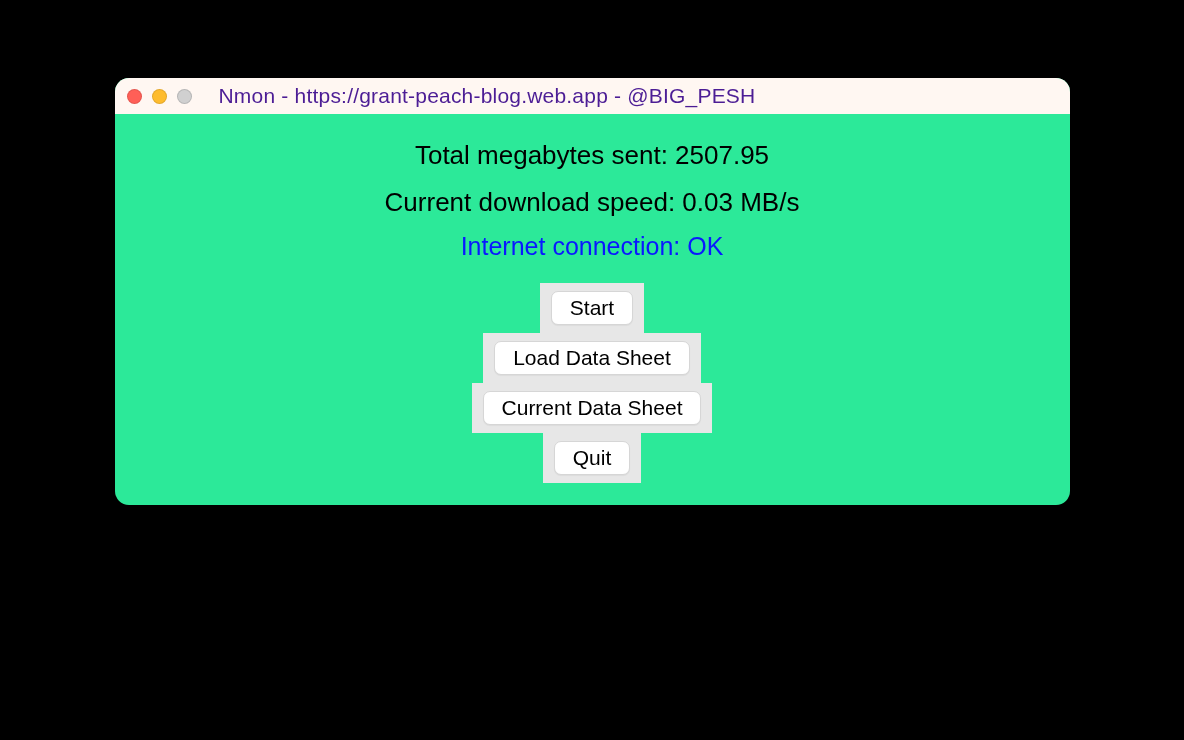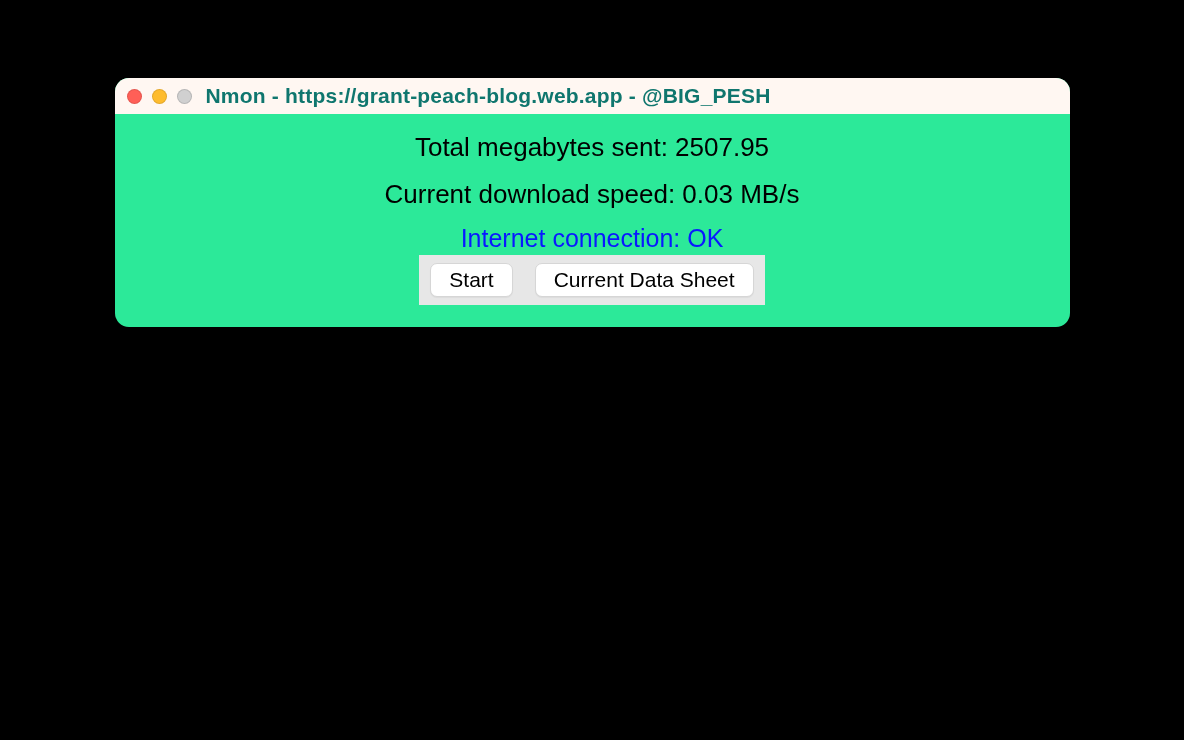--- a/index.html
+++ b/index.html
@@ -40,50 +40,50 @@
     .light {
       width: 15px;
       height: 15px;
       border-radius: 50%;
     }
     .light.red { background: #ff5f57; border: 0.5px solid rgba(0,0,0,0.1); }
     .light.yellow { background: #febc2e; border: 0.5px solid rgba(0,0,0,0.1); }
     .light.gray { background: #d0d0d0; border: 0.5px solid rgba(0,0,0,0.12); }
     .title {
       font-size: 21px;
-      font-weight: 700;
-      color: #0f766e;
-      margin-left: 4px;
+      font-weight: 400;
+      color: #4c1d95;
+      margin-left: 17px;
       letter-spacing: 0.2px;
     }
     .content {
-      padding: 18px 0 22px 0;
+      padding: 26px 0 22px 0;
       display: flex;
       flex-direction: column;
       align-items: center;
     }
     .stat-line {
       font-size: 26px;
       color: #000;
       text-align: center;
       line-height: 1.2;
     }
     .stat-line.spaced {
       margin-top: 16px;
     }
     .status-line {
       font-size: 25px;
       color: #0a18ff;
       margin-top: 14px;
       text-align: right;
     }
     .buttons {
-      margin-top: 2px;
+      margin-top: 22px;
       display: flex;
-      flex-direction: row;
+      flex-direction: column;
       align-items: center;
     }
     .btn-wrap {
       background: #e7e7e7;
       padding: 8px 11px;
       display: inline-block;
     }
     .btn {
       background: #fff;
       border: 1px solid #d6d6d6;
@@ -111,17 +111,23 @@
   <div class="content">
     <div class="stat-line">Total megabytes sent: 2507.95</div>
     <div class="stat-line spaced">Current download speed: 0.03 MB/s</div>
     <div class="status-line">Internet connection: OK</div>
 
     <div class="buttons">
       <div class="btn-wrap">
         <button class="btn">Start</button>
       </div>
       <div class="btn-wrap">
+        <button class="btn">Load Data Sheet</button>
+      </div>
+      <div class="btn-wrap">
         <button class="btn">Current Data Sheet</button>
+      </div>
+      <div class="btn-wrap">
+        <button class="btn">Quit</button>
       </div>
     </div>
   </div>
 </div>
 
 </body></html>

